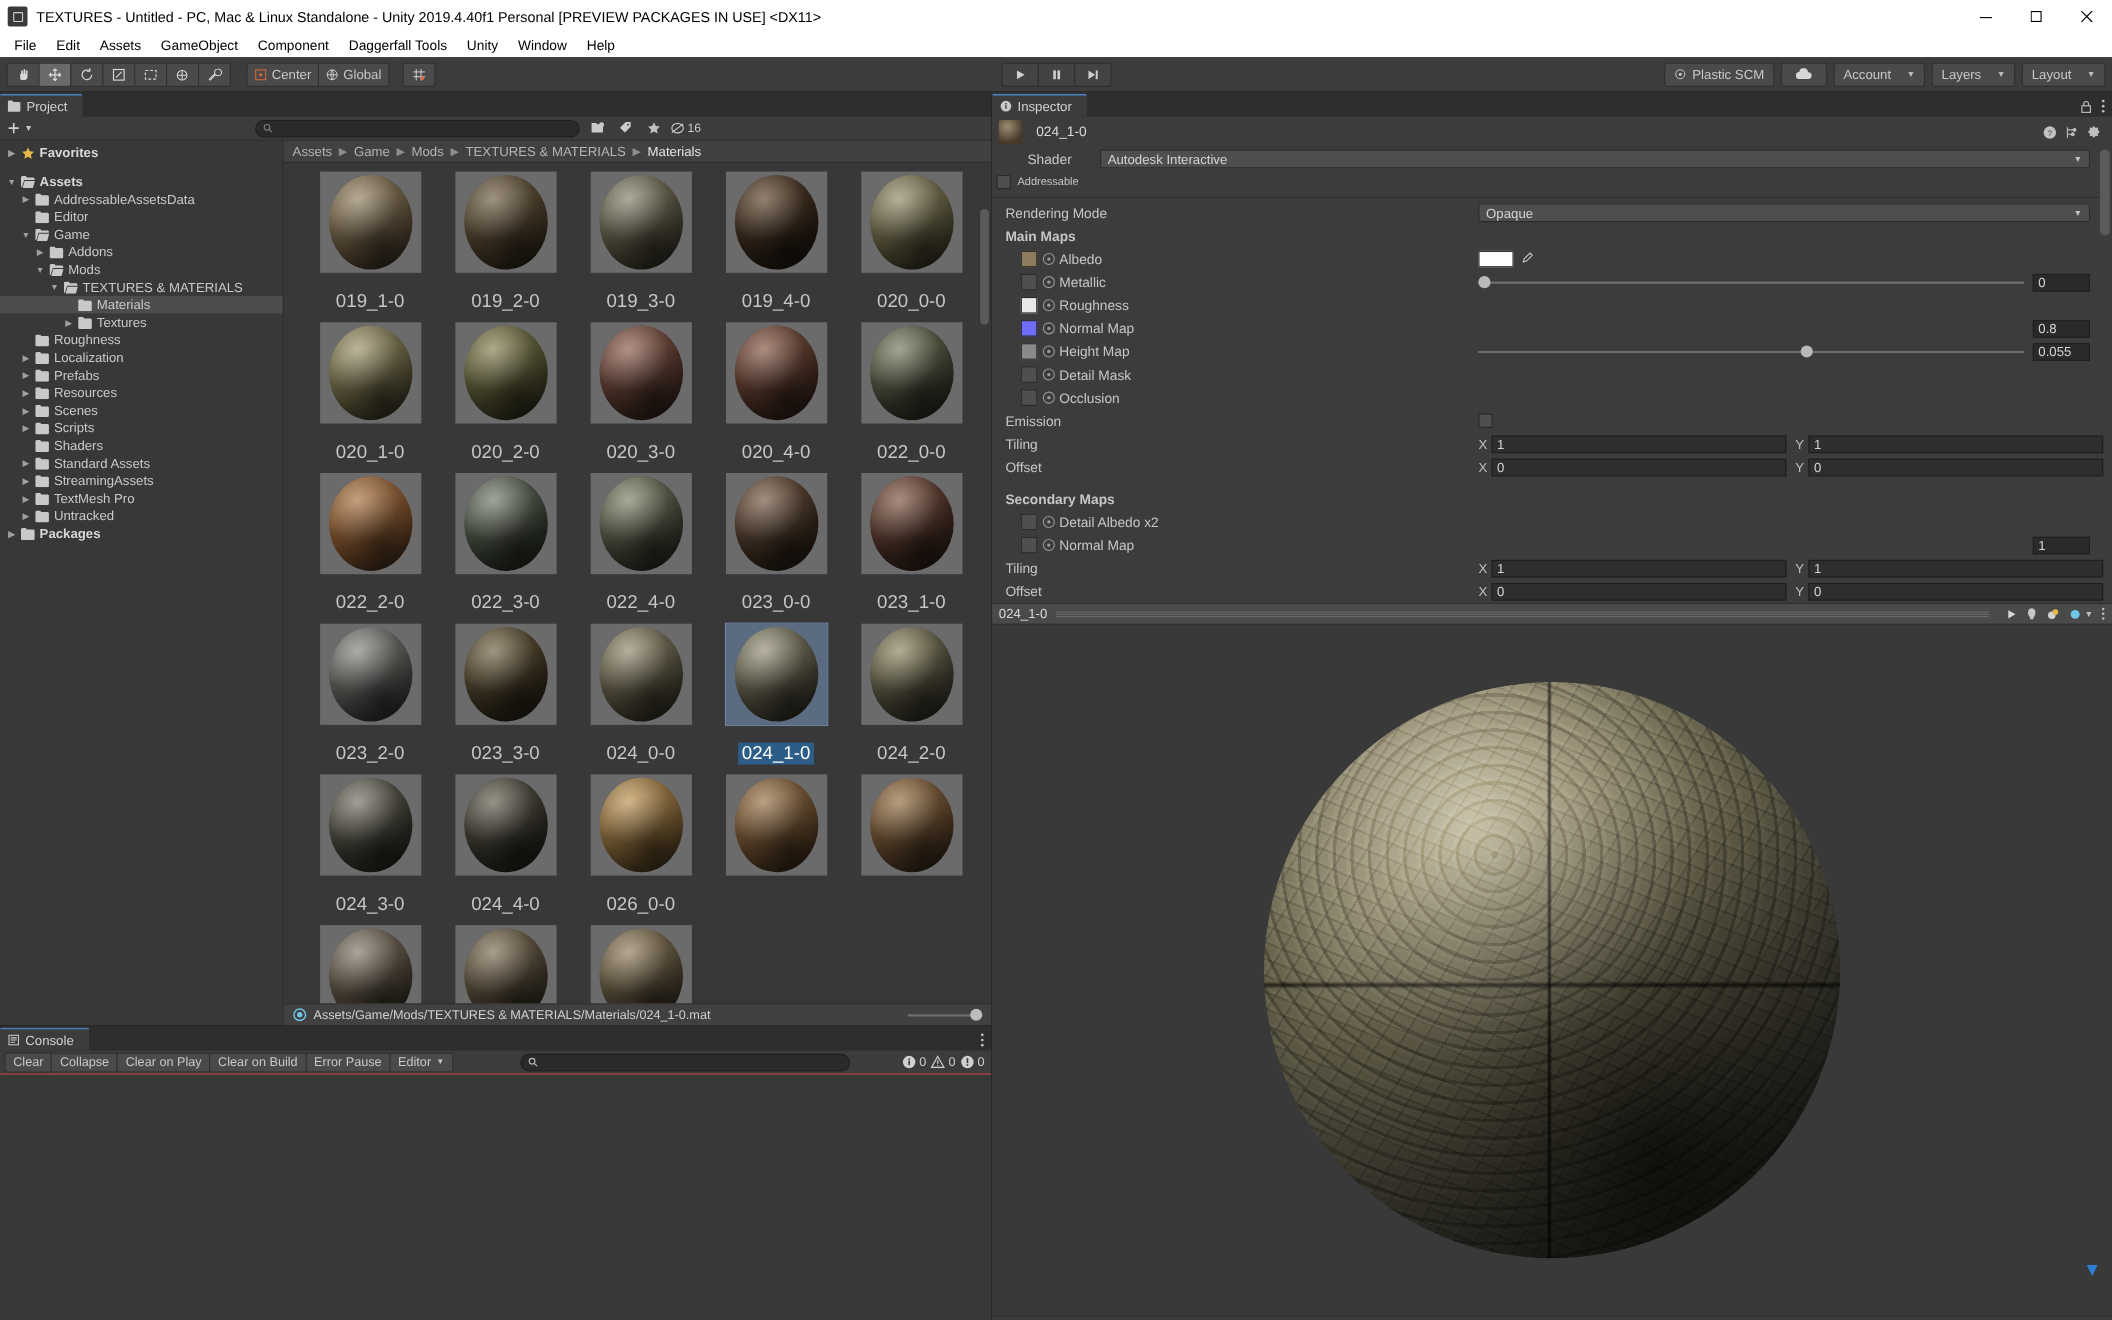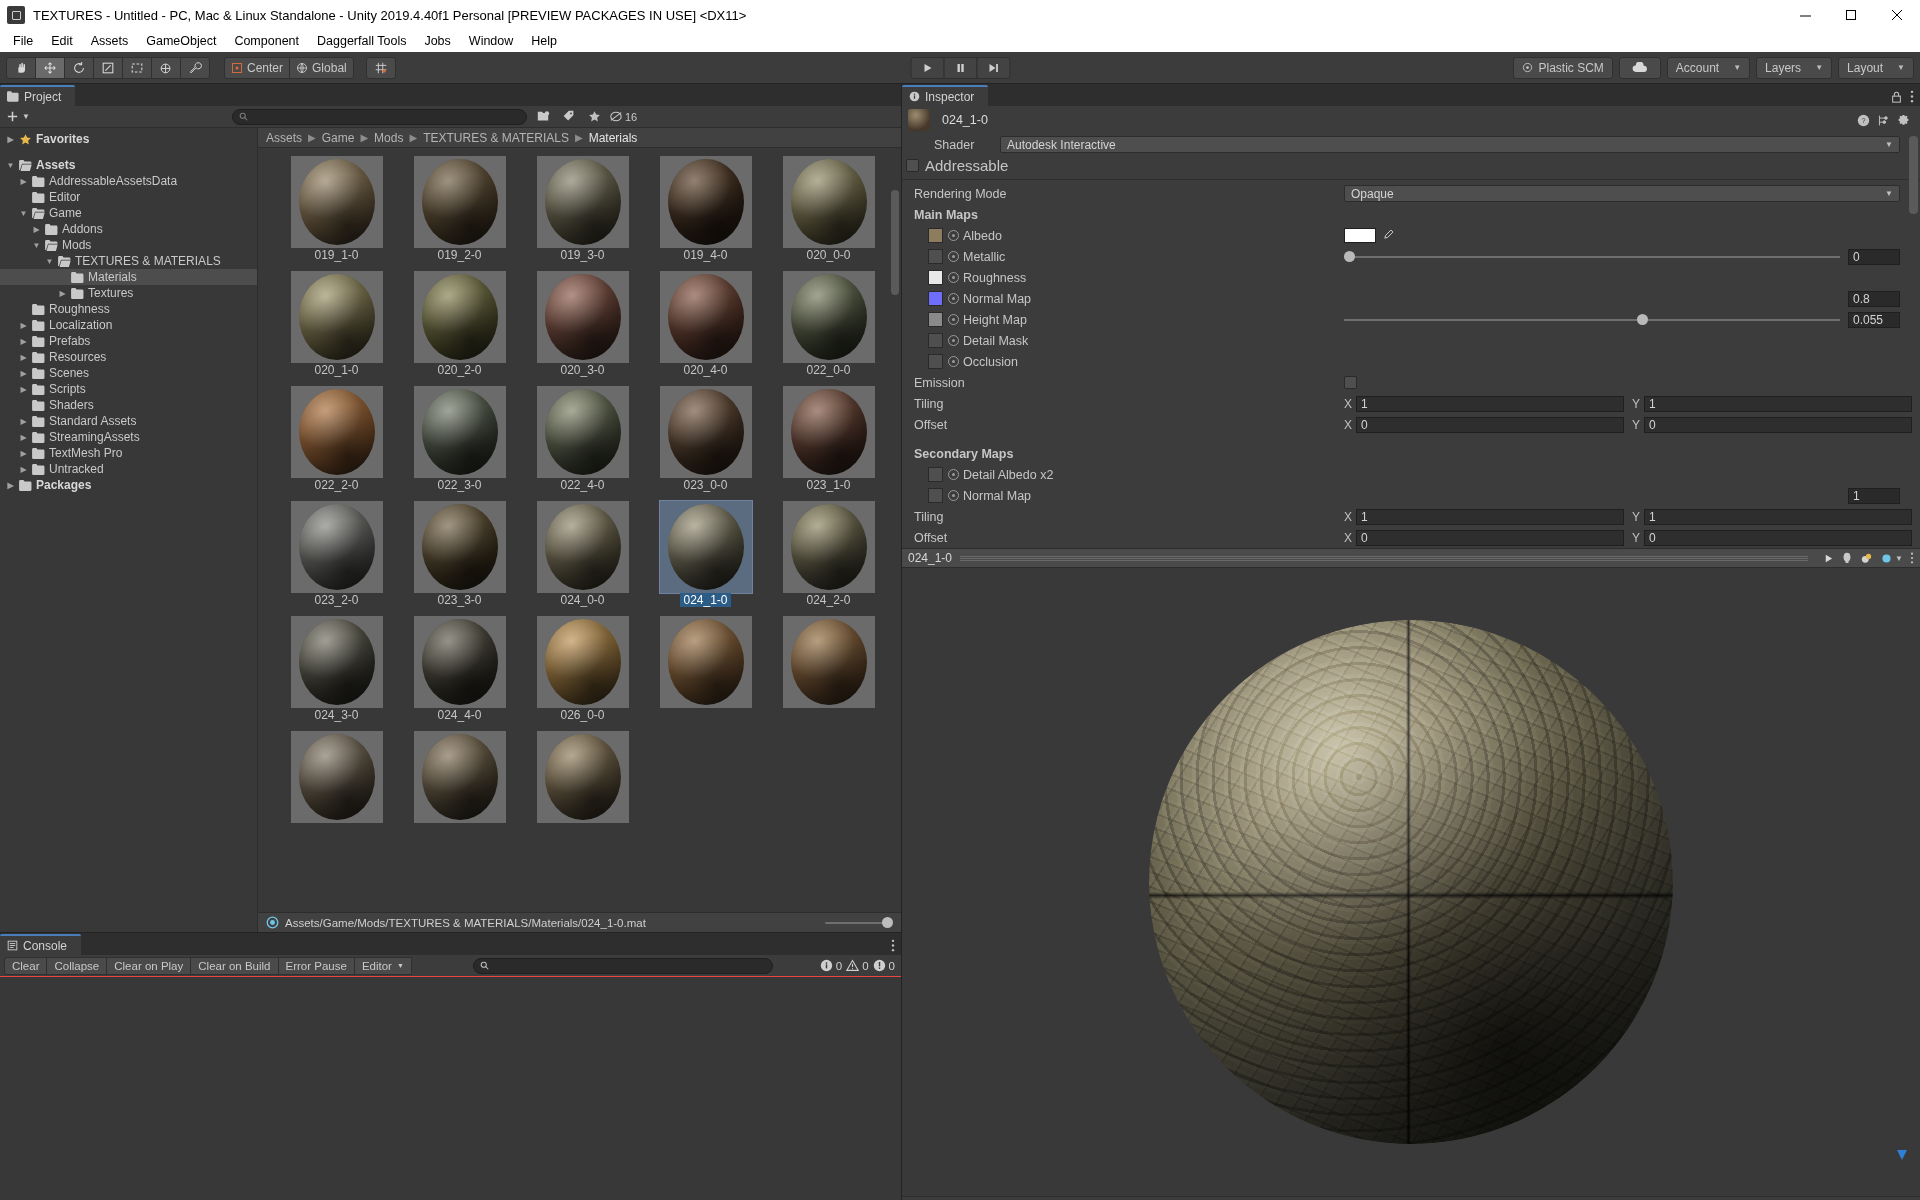--- a/index.html
+++ b/index.html
@@ -98,21 +98,21 @@
   .grid-scroll { flex:1; position:relative; overflow:hidden; }
   .grid { display:flex; flex-wrap:wrap; padding:8px 0 0 17px; gap:0; }
   .cell { width:123px; margin-bottom:9px; display:flex; flex-direction:column; align-items:center; }
   .thumb { width:92px; height:92px; background:#6b6b6b; display:flex; align-items:center;
            justify-content:center; }
   .cell.sel .thumb { background:#5b6b80; outline:1px solid #6f82a0; }
   .sphere { width:76px; height:86px; border-radius:50%; position:relative; overflow:hidden; }
   .sphere::after { content:''; position:absolute; inset:0; border-radius:50%;
     background: radial-gradient(circle at 34% 26%, rgba(255,255,255,.28), rgba(255,255,255,0) 46%),
                 radial-gradient(circle at 64% 78%, rgba(0,0,0,.55), rgba(0,0,0,0) 62%); }
-  .cellname { margin-top:0; font-size:12px; color:#c6c6c6; white-space:nowrap; }
+  .cellname { margin-top:16px; font-size:17px; color:#c6c6c6; white-space:nowrap; }
   .cell.sel .cellname { background:#2c5d87; color:#ffffff; padding:0 3px; }
   .vscroll { position:absolute; right:2px; top:4px; width:8px; height:640px; }
   .vscroll .thumbbar { position:absolute; left:0; width:8px; border-radius:4px; background:#5a5a5a; }
   .statusline { height:20px; background:#414141; border-top:1px solid #2d2d2d;
                 display:flex; align-items:center; padding:0 8px; font-size:11.5px; color:#cfcfcf; }
   .zoomslider { margin-left:auto; width:68px; height:14px; position:relative; display:flex; align-items:center; }
   .zoomslider .track { width:100%; height:2px; background:#6e6e6e; border-radius:1px; }
   .zoomslider .knob { position:absolute; right:0; width:11px; height:11px; border-radius:50%;
                       background:#bdbdbd; }
   
@@ -225,21 +225,21 @@
   </div>
 </div>
 
 <div class="menubar">
   <div class="mi">File</div>
   <div class="mi">Edit</div>
   <div class="mi">Assets</div>
   <div class="mi">GameObject</div>
   <div class="mi">Component</div>
   <div class="mi">Daggerfall Tools</div>
-  <div class="mi">Jobs</div>
+  <div class="mi">Unity</div>
   <div class="mi">Window</div>
   <div class="mi">Help</div>
 </div>
 
 <div class="toolbar">
   <div class="tgroup">
     <div class="tbtn first">
       <svg width="14" height="14" viewBox="0 0 16 16" fill="#d8d8d8">
           <path d="M5 13V7h1V4.2a.9.9 0 011.8 0V7h.6V3a.9.9 0 011.8 0v4h.6V4.2a.9.9 0 011.8 0V10c0 2-1.3 3.5-3.3 3.5H7.5L5 13z"></path>
         </svg>
@@ -933,21 +933,21 @@
       <div class="row">
         <div class="label" style="width:86px;padding-left:20px">Shader</div>
         <div class="dropdown" style="flex:1;margin-right:20px">
           <span>Autodesk Interactive</span>
           <span class="caret">▼</span>
         </div>
       </div>
 
       <div class="row" style="padding-left:4px">
         <div class="chk"></div>
-        <div style="font-size:15px;color:#c6c6c6;margin-left:6px">Addressable</div>
+        <div style="font-size:10px;color:#c6c6c6;margin-left:6px">Addressable</div>
       </div>
       <div class="divider"></div>
 
       <div class="row">
         <div class="label">Rendering Mode</div>
         <div class="dropdown" style="flex:1;margin-right:20px">
           <span>Opaque</span>
           <span class="caret">▼</span>
         </div>
       </div>

